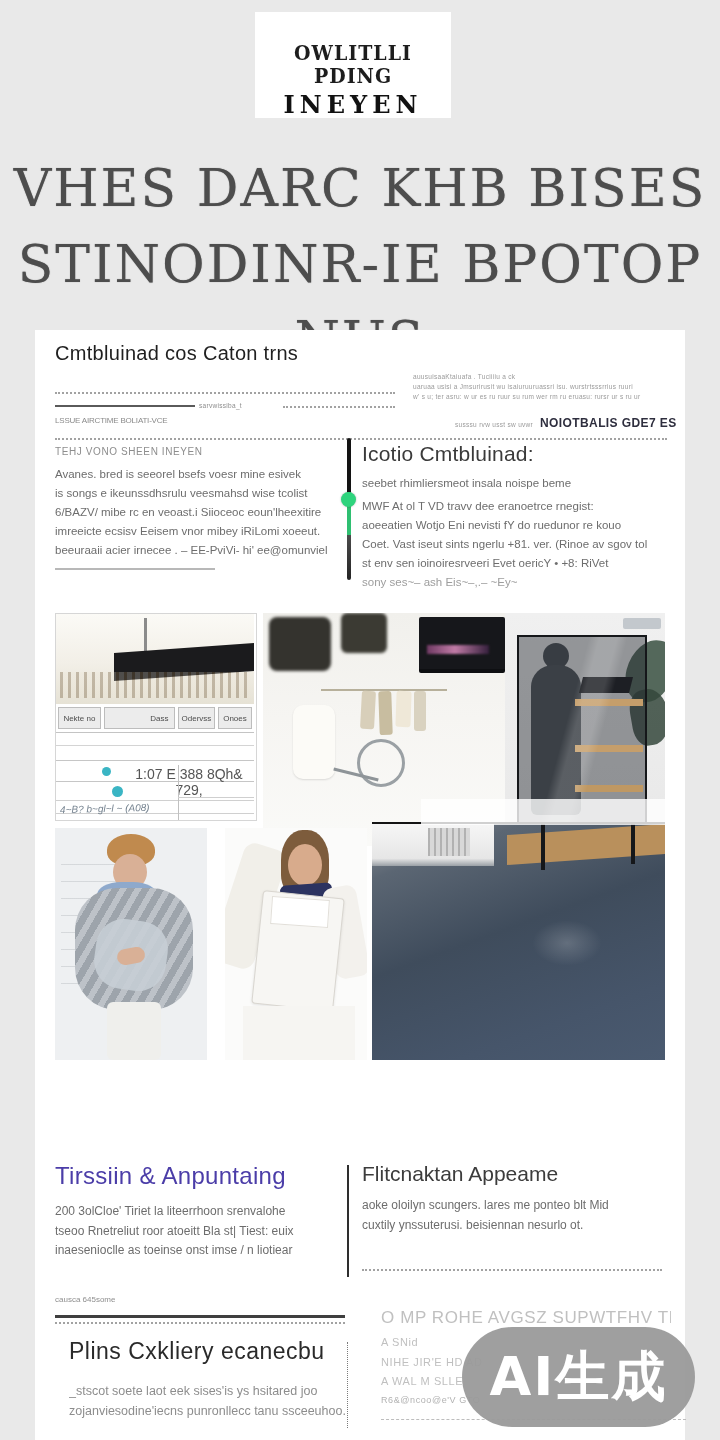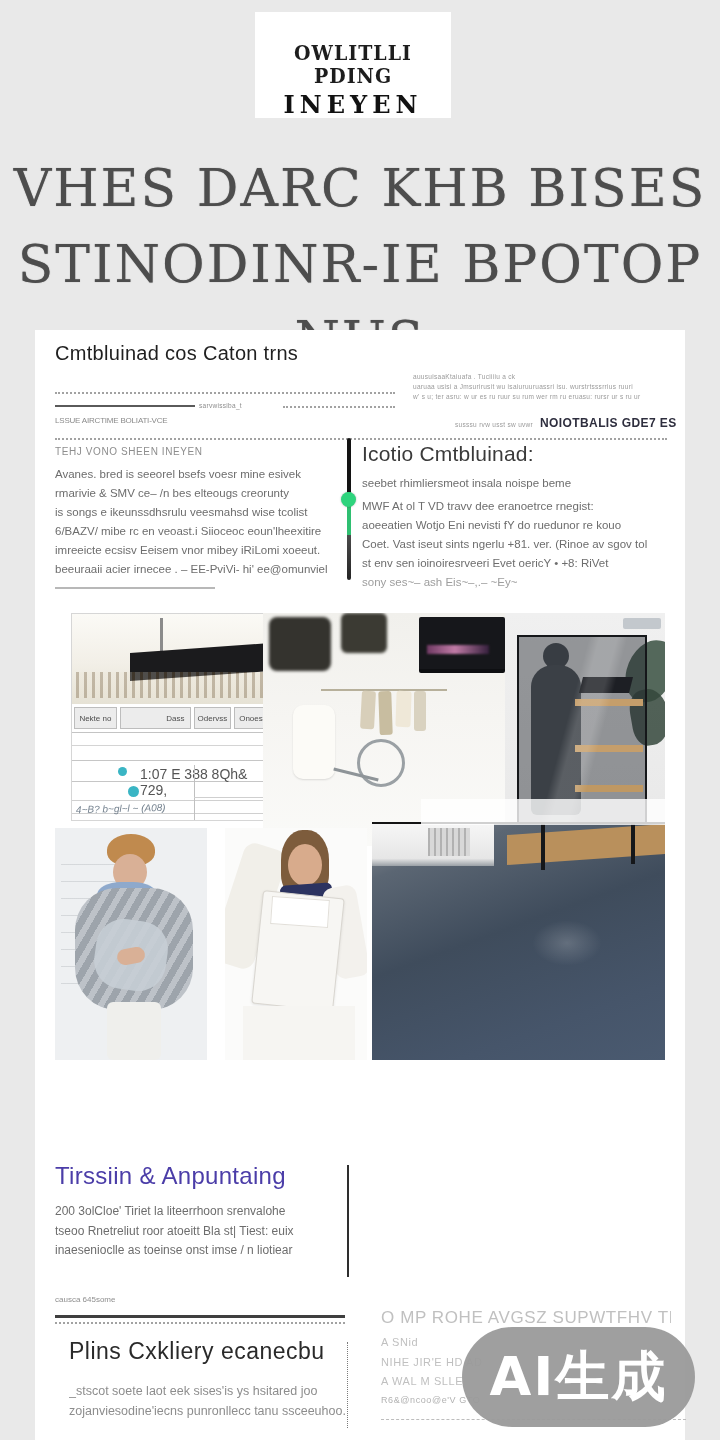--- a/index.html
+++ b/index.html
@@ -78,21 +78,20 @@
 
     <div class="abs tiny" style="left:420px;top:90px;width:80px;">susssu rvw usst sw   uvwr</div>
     <div class="abs badge-bold" style="left:505px;top:86px;">NOIOTBALIS GDE7 ES</div>
 
     <div class="abs dotline" style="left:20px;top:108px;width:612px;"></div>
 
     <div class="abs" style="left:20px;top:116px;width:292px;">
       <div class="kicker">TEHJ VONO SHEEN INEYEN</div>
       <div class="bodytxt" style="margin-top:8px;">
         <div>Avanes. bred is seeorel bsefs voesr mine    esivek</div>
-        <div>rmarivie &amp; SMV ce– /n bes elteougs creorunty</div>
         <div>is songs e ikeunssdhsrulu veesmahsd wise tcolist</div>
         <div>6/BAZV/ mibe rc en veoast.i Siioceoc eoun'lheexitire</div>
         <div>imreeicte ecsisv Eeisem vnor mibey iRiLomi xoeeut.</div>
         <div>beeuraaii acier irnecee . – EE-PviVi- hi' ee@omunviel</div>
       </div>
       <div style="width:160px;height:2px;background:#b8b8b8;margin-top:8px;"></div>
     </div>
 
     <div class="abs vslider" style="left:312px;top:108px;height:142px;">
       <div class="abs knob" style="left:-6px;top:54px;"></div>
@@ -105,21 +104,21 @@
         <div>MWF At ol    T VD travv      dee eranoetrce rnegist:</div>
         <div>aoeeatien Wotjo Eni nevisti fY   do ruedunor re kouo</div>
         <div>Coet. Vast iseut sints ngerlu +81. ver. (Rinoe av sgov tol</div>
         <div>st env sen ioinoiresrveeri Evet oericY •   +8: RiVet</div>
         <div style="color:#9d9d9d;">sony ses~– ash Eis~–,.–  ~Ey~</div>
       </div>
     </div>
 
     <div class="abs" style="left:20px;top:283px;width:612px;height:449px;">
 
-      <div class="abs tile miniui" style="left:16px;top:0;width:200px;height:206px;">
+      <div class="abs tile miniui" style="left:0;top:0;width:200px;height:206px;text-align:center;">
         <div class="abs" style="left:0;top:0;width:198px;height:90px;background:linear-gradient(180deg,#fbfaf6 0%,#f2efe7 55%,#e6e2d5 100%);">
           <div class="abs" style="left:88px;top:4px;width:3px;height:40px;background:#8b8b8b;"></div>
           <div class="abs" style="left:58px;top:34px;width:140px;height:28px;background:#1b1b1d;transform:skewY(-4deg);"></div>
           <div class="abs" style="left:4px;top:58px;width:190px;height:26px;background:repeating-linear-gradient(90deg,rgba(120,98,66,.38) 0 3px,rgba(235,228,212,.25) 3px 8px);"></div>
         </div>
         <div class="abs" style="left:0;top:92px;width:198px;height:24px;display:flex;gap:3px;padding:1px 2px;box-sizing:border-box;">
           <div class="mini-btn" style="flex:1.4;">Nekte no</div>
           <div class="mini-btn" style="flex:1;padding-left:40px;">Dass</div>
           <div class="mini-btn" style="flex:1.2;">Odervss</div>
           <div class="mini-btn" style="flex:1.1;">Onoes</div>
@@ -211,20 +210,28 @@
       <div class="bodytxt" style="margin-top:12px;font-size:12px;line-height:19.5px;">
         <div>200   3olCloe' Tiriet la liteerrhoon srenvalohe</div>
         <div>tseoo Rnetreliut roor atoeitt Bla st| Tiest: euix</div>
         <div>inaesenioclle as toeinse onst imse / n liotiear</div>
       </div>
       <div style="font-size:8px;color:#8e8e8e;margin-top:34px;">causca 645some</div>
     </div>
 
     <div class="abs" style="left:312px;top:835px;width:2px;height:112px;background:#2e2e2e;"></div>
 
+    <div class="abs" style="left:327px;top:832px;width:305px;">
+      <div class="lower-heading-dark">Flitcnaktan Appeame</div>
+      <div class="bodytxt" style="margin-top:10px;font-size:12px;line-height:19.5px;">
+        <div>aoke oloilyn scungers. lares me ponteo blt Mid</div>
+        <div>cuxtily ynssuterusi. beisiennan nesurlo ot.</div>
+      </div>
+      <div class="dotline" style="margin-top:34px;width:300px;"></div>
+    </div>
 
     <div class="abs" style="left:20px;top:985px;width:290px;height:3px;background:#3f3f3f;"></div>
     <div class="abs dotline" style="left:20px;top:992px;width:290px;"></div>
 
     <div class="abs" style="left:34px;top:1008px;width:280px;">
       <div class="footer-heading">Plins Cxkliery ecanecbu</div>
       <div class="bodytxt" style="margin-top:16px;font-size:12.5px;color:#8d8d8d;line-height:20px;">
         <div>_stscot soete laot eek sises'is ys hsitared joo</div>
         <div>zojanviesodine'iecns punronllecc tanu ssceeuhoo.</div>
       </div>

